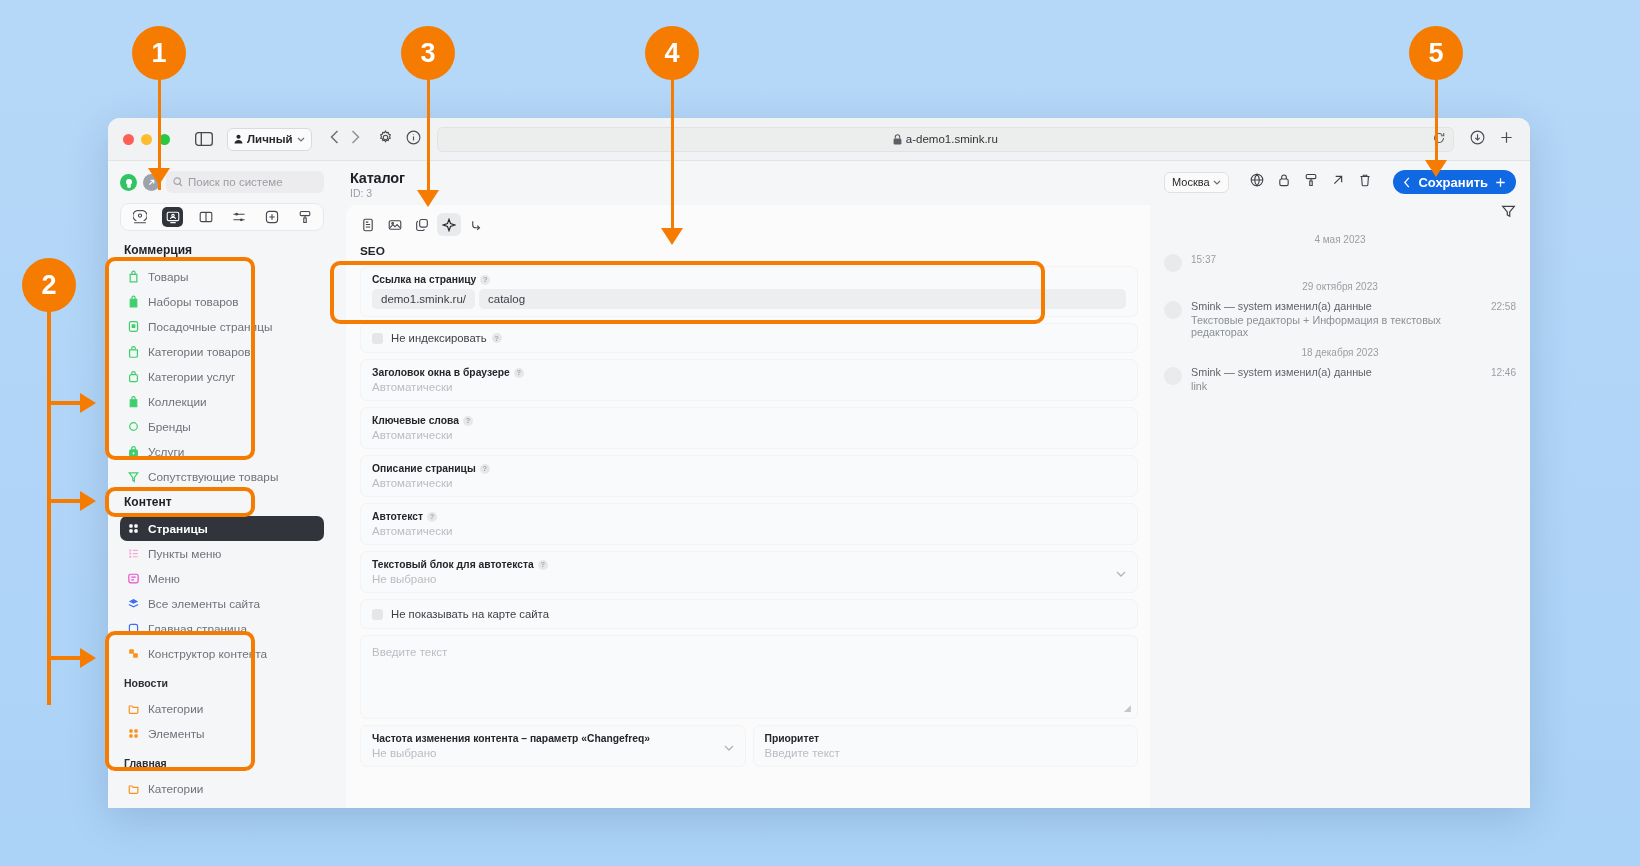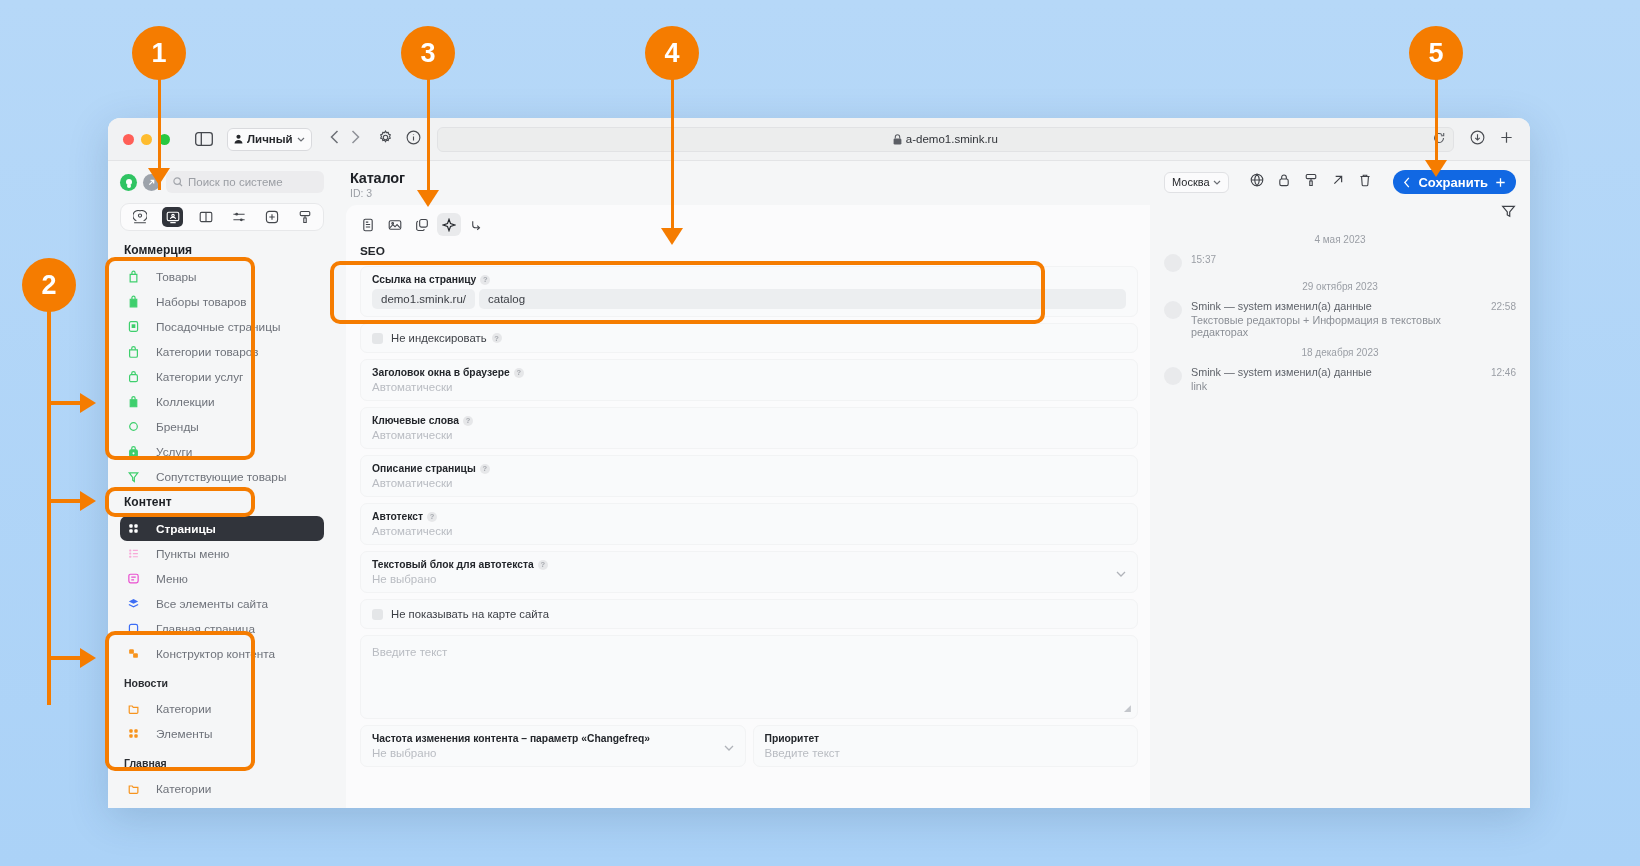--- a/index.html
+++ b/index.html
@@ -66,21 +66,21 @@
   }
   .iconrow{
     background:#fbfbfc;border:1px solid #e7e8ea;border-radius:9px;height:28px;
     display:flex;align-items:center;justify-content:space-between;padding:0 8px;margin-bottom:12px;
   }
   .irow-btn{width:21px;height:20px;border-radius:5px;display:flex;align-items:center;justify-content:center;color:#44474c;}
   .irow-btn.active{background:#31343b;color:#fff;}
   .sec-title{font-size:12px;font-weight:700;color:#1d2025;margin:6px 0 7px 4px;}
   .sec-title.small{font-size:10.5px;font-weight:700;color:#2b2e33;margin-top:11px;}
   .navitem{
-    display:flex;align-items:center;gap:16px;height:25px;padding:0 7px;border-radius:7px;
+    display:flex;align-items:center;gap:8px;height:25px;padding:0 7px;border-radius:7px;
     font-size:11.8px;color:#6e727a;
   }
   .navitem.active{background:#31343b;color:#fff;font-weight:600;}
   .navitem .ic{width:13px;height:13px;flex:0 0 13px;display:flex;align-items:center;justify-content:center;}
   .navitem .lbl{white-space:nowrap;overflow:hidden;text-overflow:ellipsis;}
 
   
   .center{flex:1;display:flex;flex-direction:column;min-width:0;}
   .chead{padding:9px 0 6px 14px;}
   .chead h1{font-size:14.5px;font-weight:700;color:#1d2025;letter-spacing:-.2px;}

